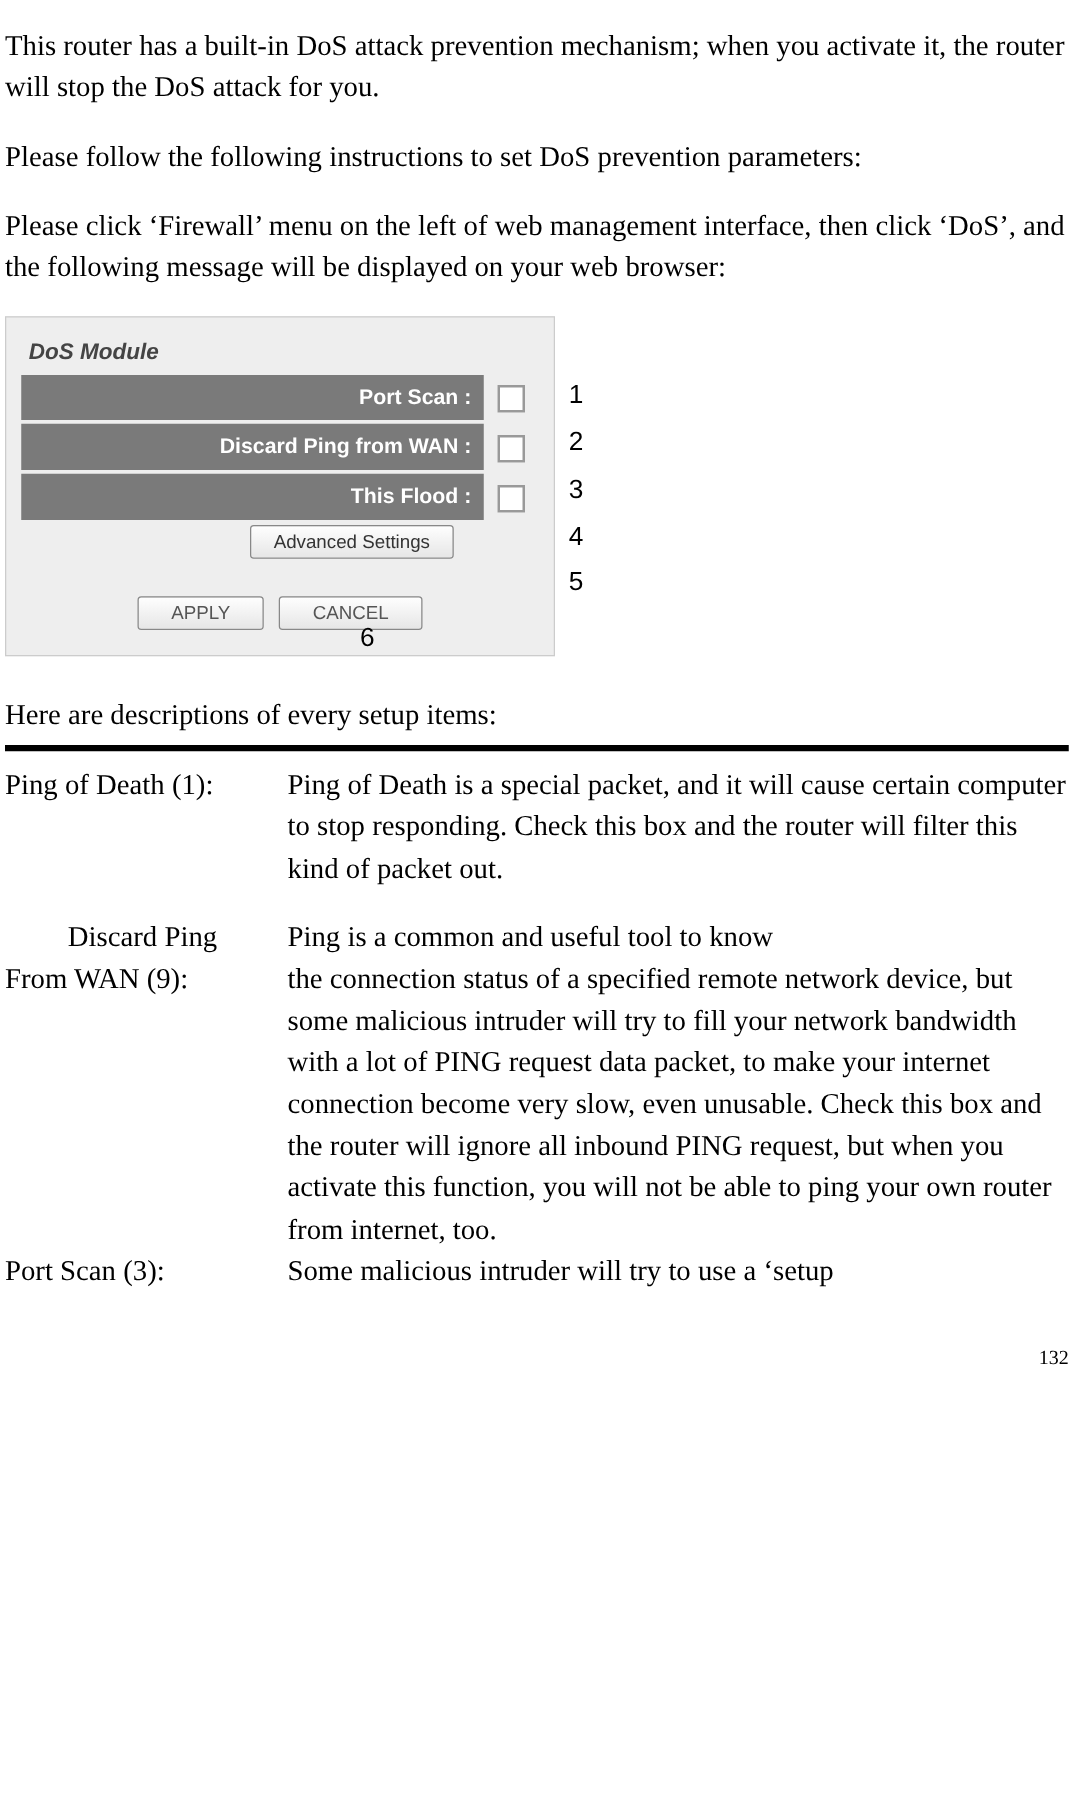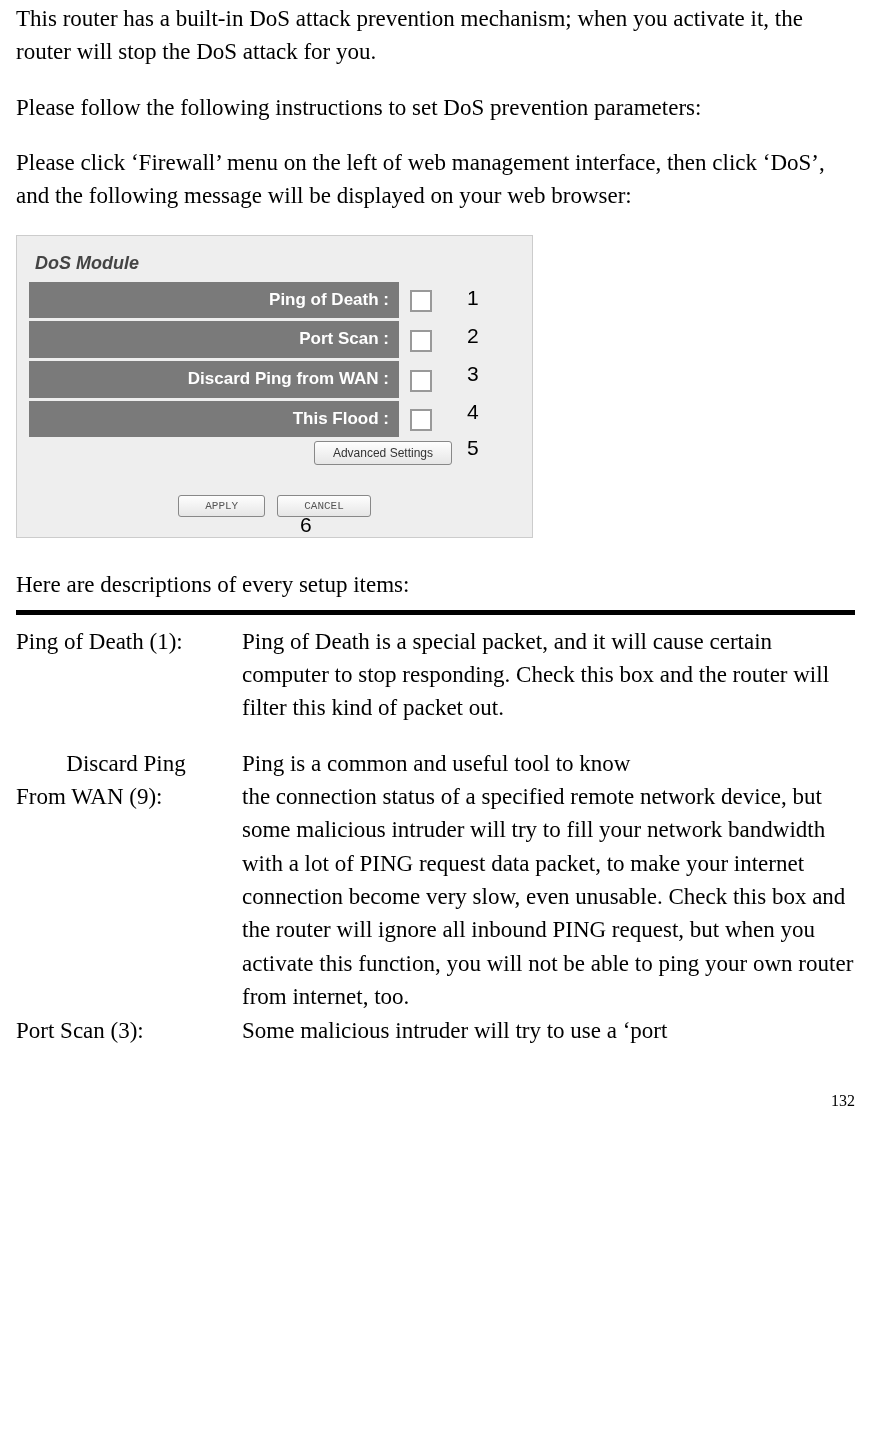--- a/index.html
+++ b/index.html
@@ -6,30 +6,29 @@
       margin: 0;
       padding: 0;
       font-family: "Times New Roman", Times, serif;
       font-size: 23px;
       line-height: 1.45;
       color: #000;
       width: 871px;
       background: #fff;
     }
     .content {
-      padding: 2px 16px 0 4px;
-      margin-left: 12px;
+      padding: 20px 16px 0 4px;
     }
     p {
       margin: 0 0 22px 0;
     }
     .screenshot-wrap {
       position: relative;
       margin: 4px 0 30px 0;
-      width: 517px;
+      width: 440px;
     }
     .dos-panel {
       background: #eeeeee;
       border: 1px solid #ccc;
       padding: 14px 12px 20px 12px;
       font-family: Arial, sans-serif;
     }
     .dos-panel-title {
       color: #444;
       font-weight: bold;
@@ -66,36 +65,36 @@
       vertical-align: middle;
     }
     .adv-row {
       display: flex;
       justify-content: flex-end;
       padding-right: 68px;
       margin-top: 4px;
     }
     .adv-btn {
       font-family: Arial, sans-serif;
-      font-size: 12px;
+      font-size: 15px;
       padding: 4px 18px;
       background: linear-gradient(#fefefe, #e6e6e6);
       border: 1px solid #888;
       border-radius: 3px;
       color: #333;
     }
     .actions-row {
       display: flex;
       justify-content: center;
       gap: 12px;
       margin-top: 30px;
     }
     .action-btn {
-      font-family: Liberation Mono, monospace;
-      font-size: 11px;
+      font-family: Liberation Sans, sans-serif;
+      font-size: 15px;
       color: #555;
       padding: 4px 26px;
       background: linear-gradient(#fefefe, #e6e6e6);
       border: 1px solid #888;
       border-radius: 3px;
     }
     .num-label {
       position: absolute;
       font-family: Arial, sans-serif;
       font-size: 21px;
@@ -140,24 +139,20 @@
 
 <div class="content">
   <p>This router has a built-in DoS attack prevention mechanism; when you activate it, the router will stop the DoS attack for you.</p>
   <p>Please follow the following instructions to set DoS prevention parameters:</p>
   <p>Please click ‘Firewall’ menu on the left of web management interface, then click ‘DoS’, and the following message will be displayed on your web browser:</p>
 
   <div class="screenshot-wrap">
     <div class="dos-panel">
       <div class="dos-panel-title">DoS Module</div>
 
-      <div class="dos-row">
-        <div class="dos-label-cell">Ping of Death :</div>
-        <div class="dos-check-cell"><span class="dos-check"></span></div>
-      </div>
       <div class="dos-row">
         <div class="dos-label-cell">Port Scan :</div>
         <div class="dos-check-cell"><span class="dos-check"></span></div>
       </div>
       <div class="dos-row">
         <div class="dos-label-cell">Discard Ping from WAN :</div>
         <div class="dos-check-cell"><span class="dos-check"></span></div>
       </div>
       <div class="dos-row">
         <div class="dos-label-cell">This Flood :</div>
@@ -193,18 +188,18 @@
     <div class="def-row">
       <div class="def-name" style="padding-bottom:0;text-align:center;">Discard Ping</div>
       <div class="def-desc" style="padding-bottom:0;">Ping is a common and useful tool to know</div>
     </div>
     <div class="def-row">
       <div class="def-name" style="padding-bottom:0;">From WAN (9):</div>
       <div class="def-desc" style="padding-bottom:0;">the connection status of a specified remote network device, but some malicious intruder will try to fill your network bandwidth with a lot of PING request data packet, to make your internet connection become very slow, even unusable. Check this box and the router will ignore all inbound PING request, but when you activate this function, you will not be able to ping your own router from internet, too.</div>
     </div>
     <div class="def-row">
       <div class="def-name" style="padding-bottom:0;">Port Scan (3):</div>
-      <div class="def-desc" style="padding-bottom:0;">Some malicious intruder will try to use a ‘port</div>
+      <div class="def-desc" style="padding-bottom:0;">Some malicious intruder will try to use a ‘setup</div>
     </div>
   </div>
 
   <div class="page-num">132</div>
 </div>
 
 </body></html>

